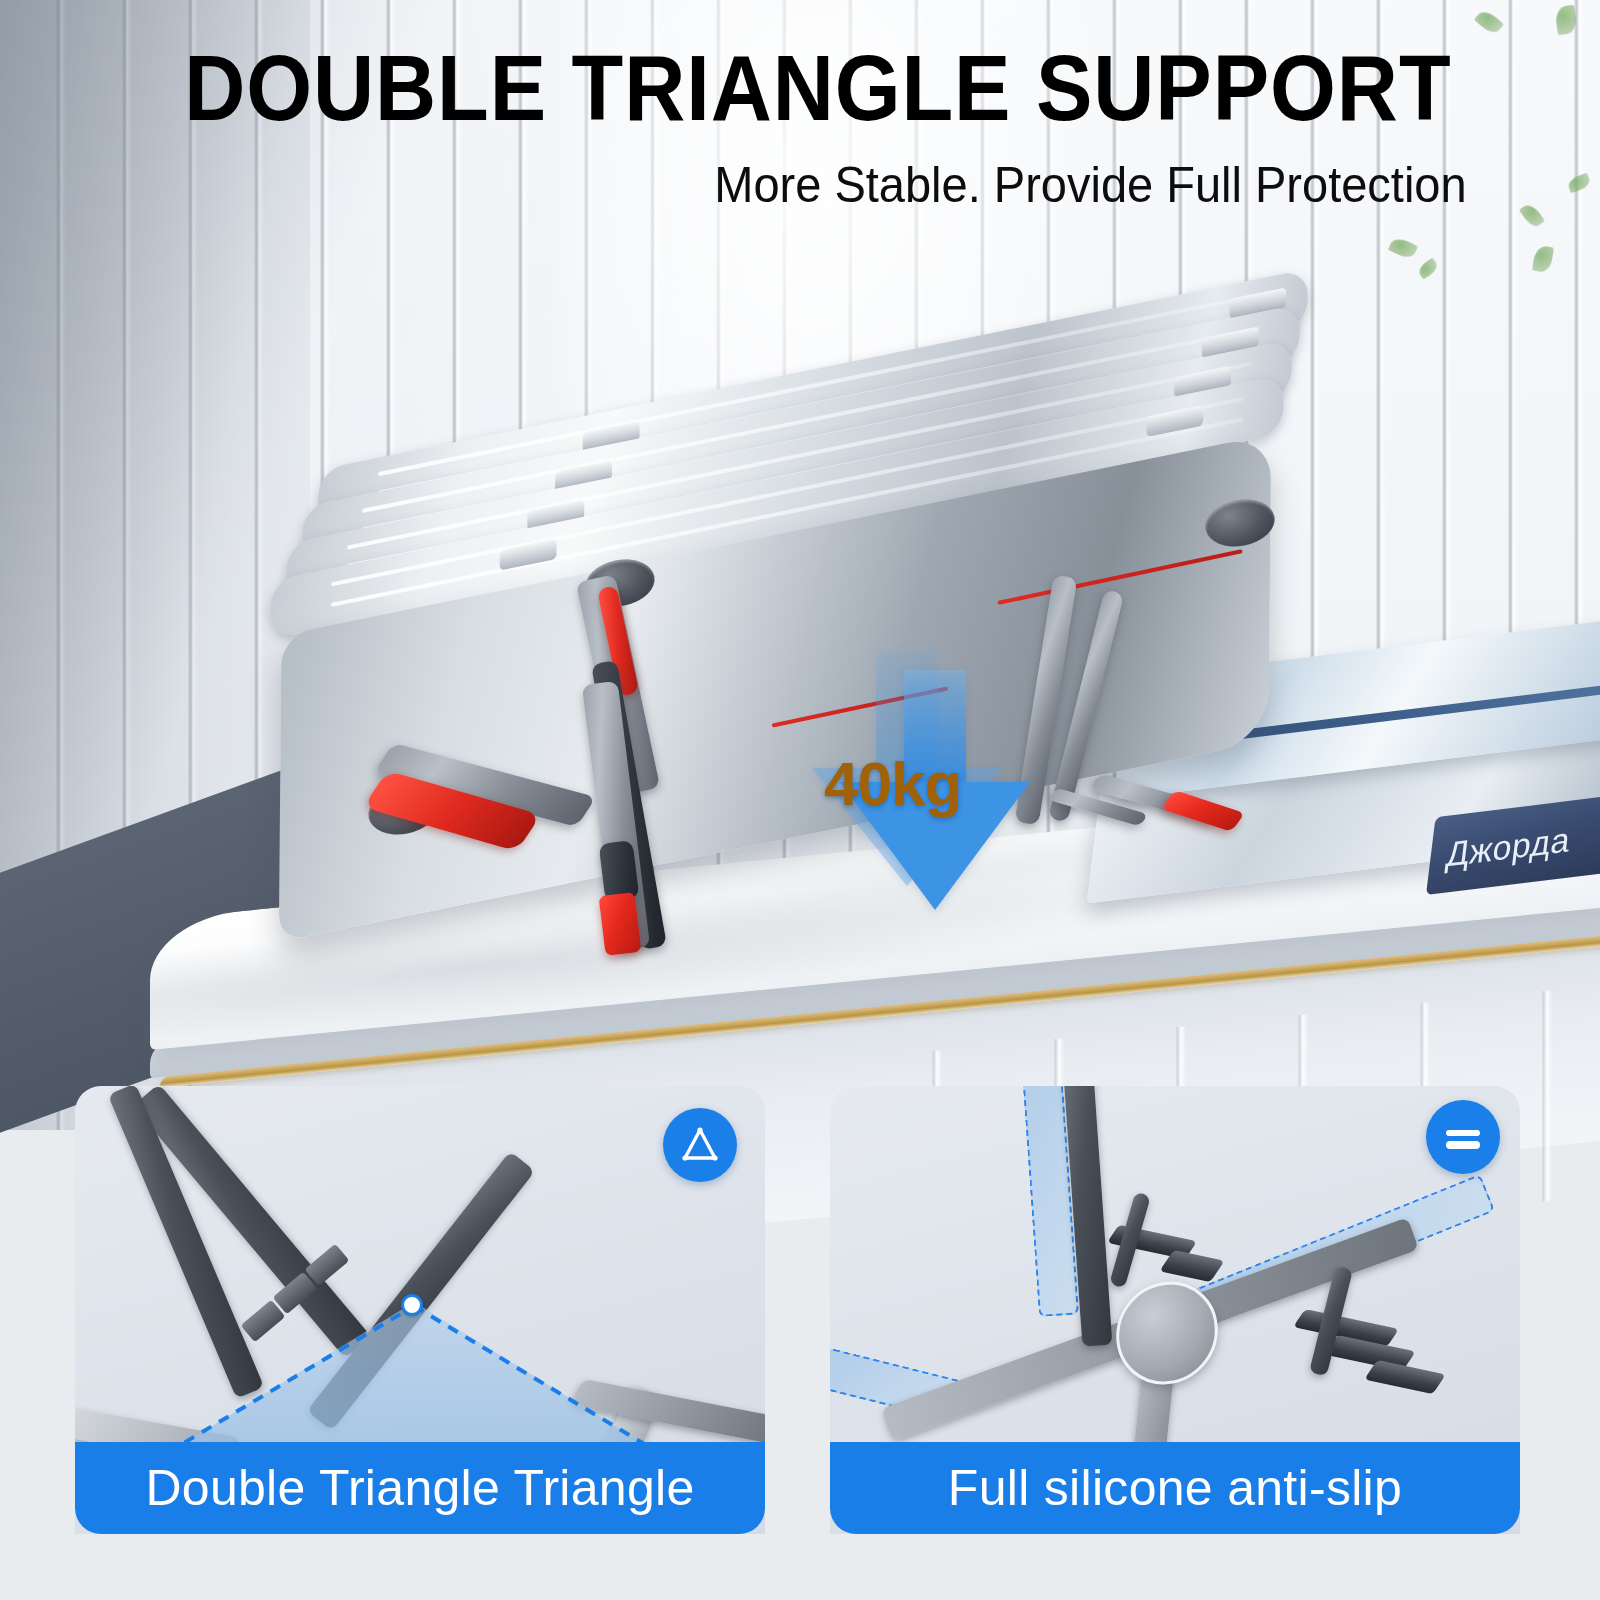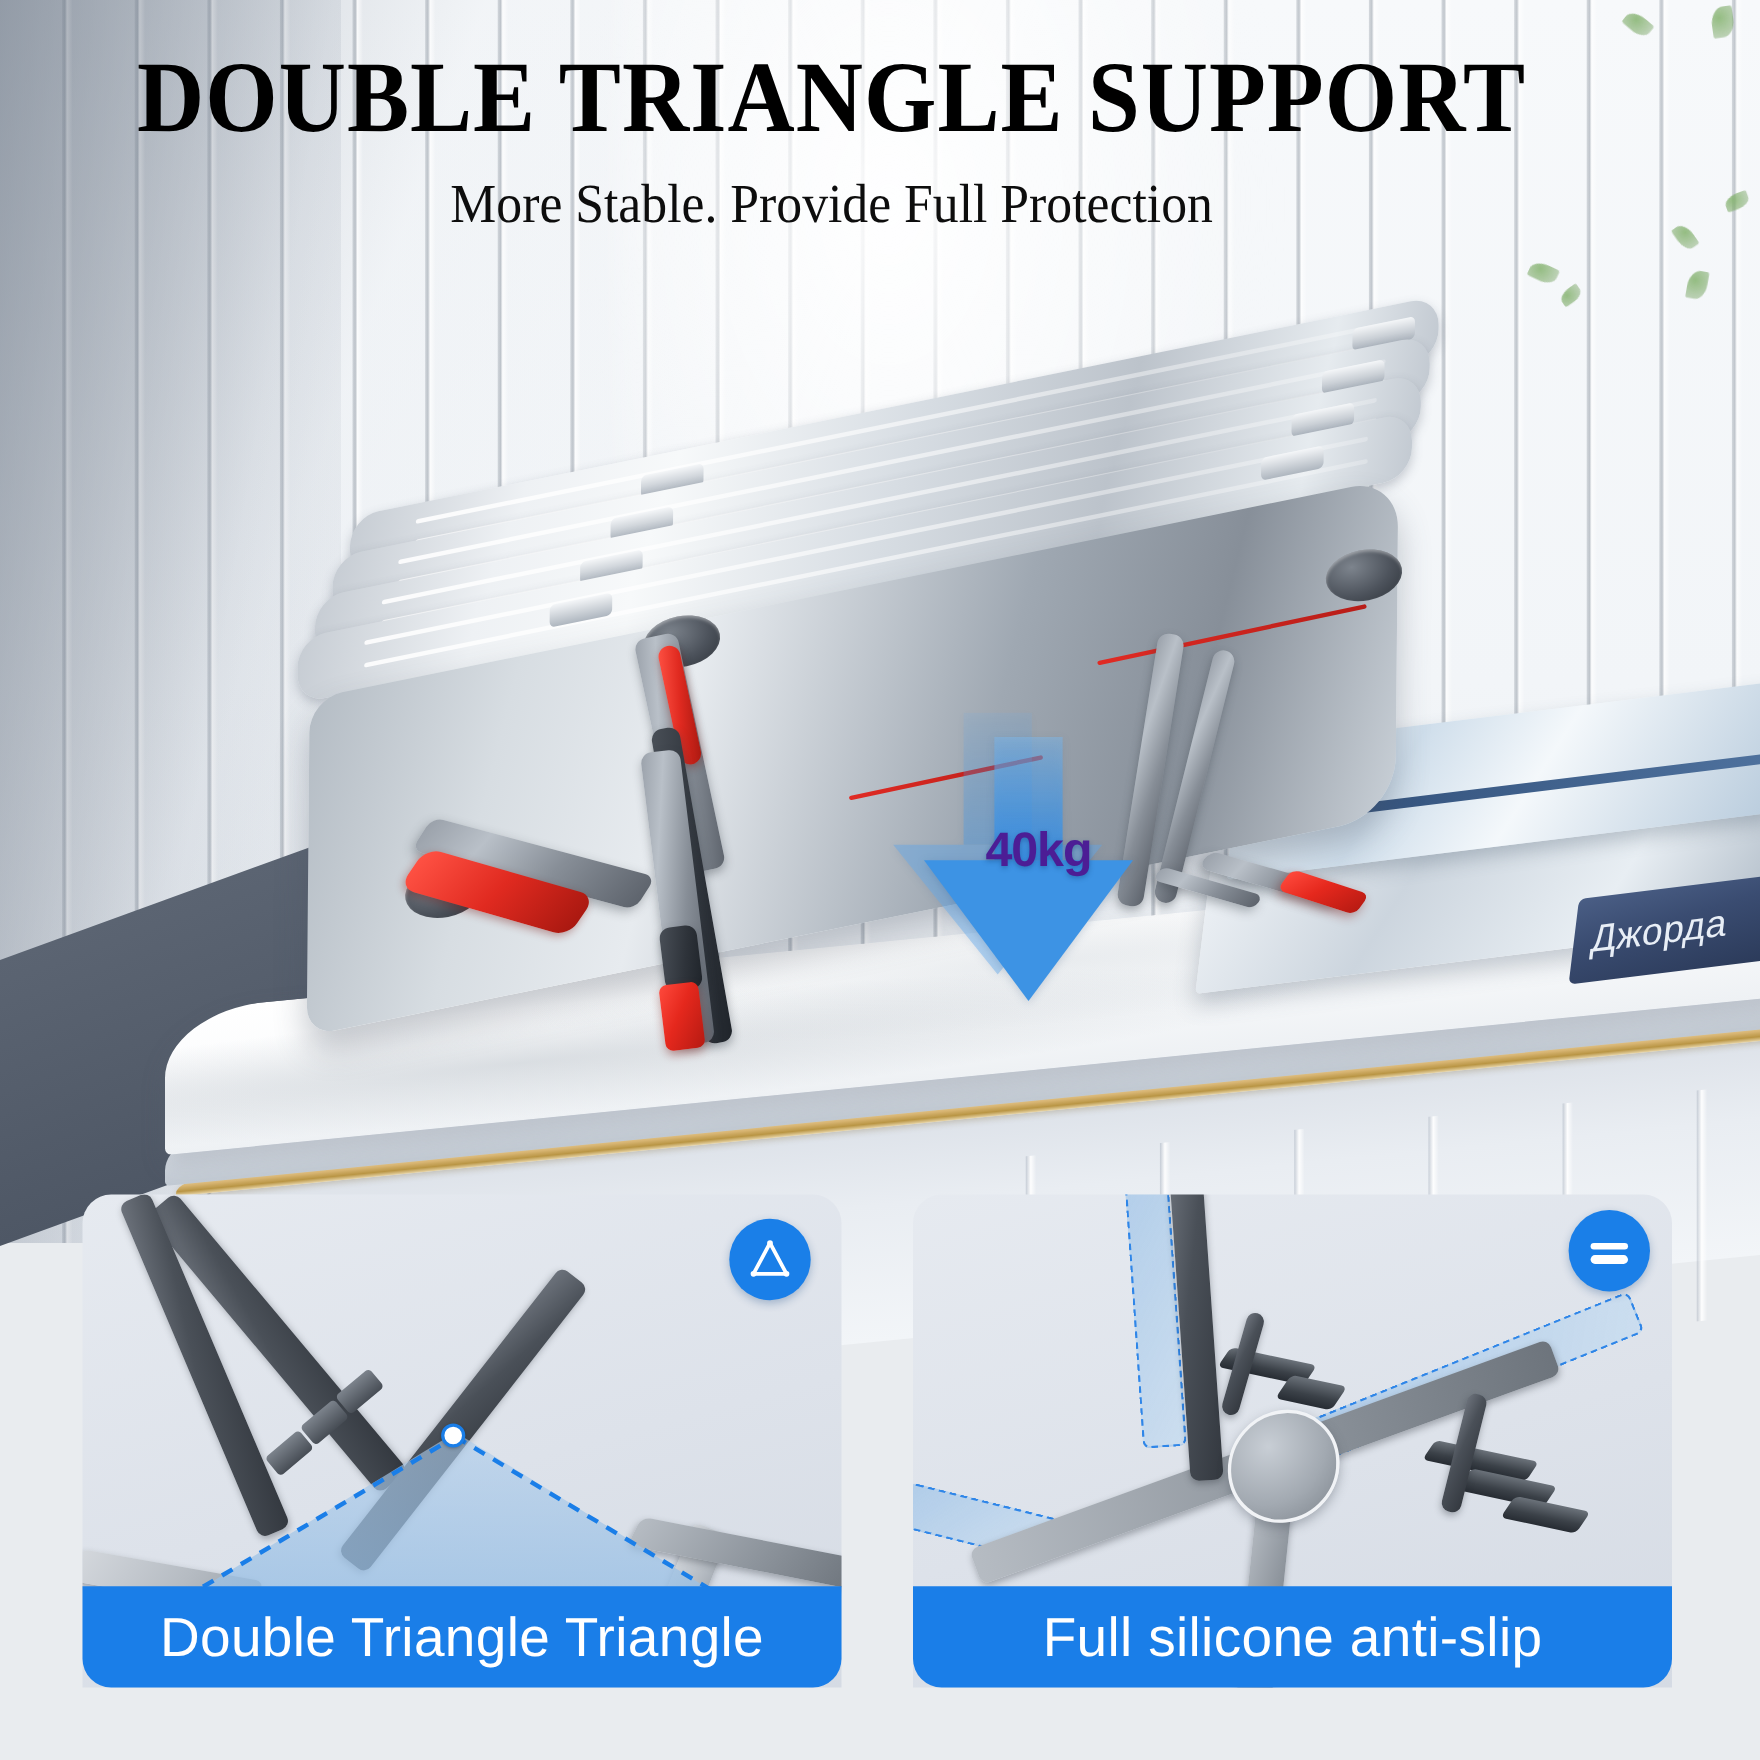--- a/index.html
+++ b/index.html
@@ -146,21 +146,21 @@
   .book-spine {
     position:absolute; left:1430px; top:806px; width:200px; height:76px;
     background:linear-gradient(170deg,#4a5e85 0%,#3a4c71 40%,#2b3a59 100%);
     border-radius:6px 3px 3px 6px;
     transform:rotate(-7deg) skewX(-14deg);
     display:flex; align-items:center; padding-left:16px;
   }
   .book-spine span { color:#e8eef6; font-size:34px; letter-spacing:.5px; }
 
   
-  .headings { position:absolute; left:0; top:42px; width:1512px; text-align:center;font-family:Liberation Serif, serif; }
+  .headings { position:absolute; left:0; top:42px; width:1512px; text-align:right; }
   .title {
     font-size:92px; font-weight:bold; color:#000; letter-spacing:1px;
     line-height:1.02; transform:scaleX(.92); transform-origin:center;
   }
   .subtitle {
     margin-top:20px; font-size:50px; color:#0d0d0d; font-weight:normal;
     transform:scaleX(.94); transform-origin:center;
   }
 
   
@@ -175,22 +175,22 @@
     width:0; height:0; margin:0 auto;
     border-left:95px solid transparent; border-right:95px solid transparent;
   }
   .arrow-back { left:12px; top:8px; opacity:.55; }
   .arrow-back .shaft { height:120px; }
   .arrow-back .head { border-top:118px solid rgba(93,163,230,.82); }
   .arrow-front { left:40px; top:30px; }
   .arrow-front .shaft { height:112px; background:linear-gradient(180deg,rgba(122,185,240,.45),rgba(54,140,224,.95)); }
   .arrow-front .head { border-top:128px solid; border-top-color:#3d93e4; }
   .kg-label {
-    position:absolute; left:24px; top:108px; width:240px; text-align:center;
-    font-size:44px; font-weight:bold; color:#4c1d95; letter-spacing:-1px;
+    position:absolute; left:24px; top:108px; width:240px; 
+    font-size:62px; font-weight:bold; color:#a16207; letter-spacing:-1px;
     text-shadow:0 2px 5px rgba(20,70,130,.45);
   }
 
   
   .panels { position:absolute; left:0; top:1086px; width:1600px; height:514px; }
   .panel { position:absolute; top:0; width:690px; height:448px;
     background:linear-gradient(165deg,#e6eaf0 0%,#dde2ea 55%,#d5dbe4 100%);
     border-radius:26px 26px 0 0; overflow:hidden;
   }
   .panel-left  { left:75px; }

